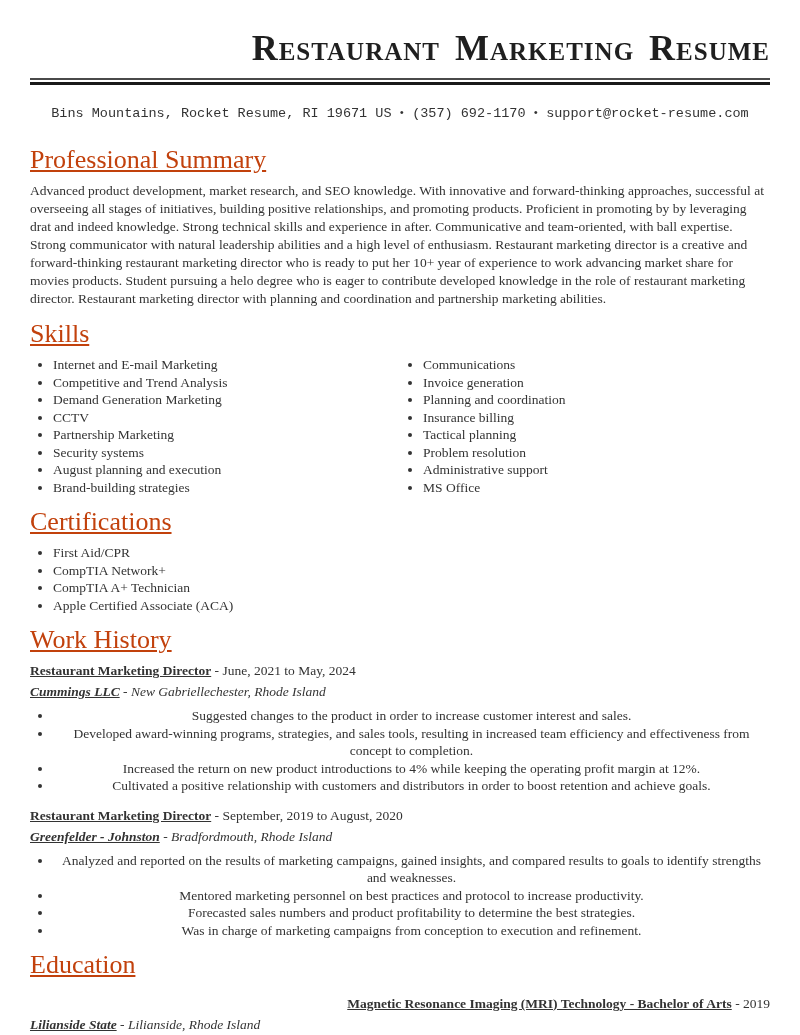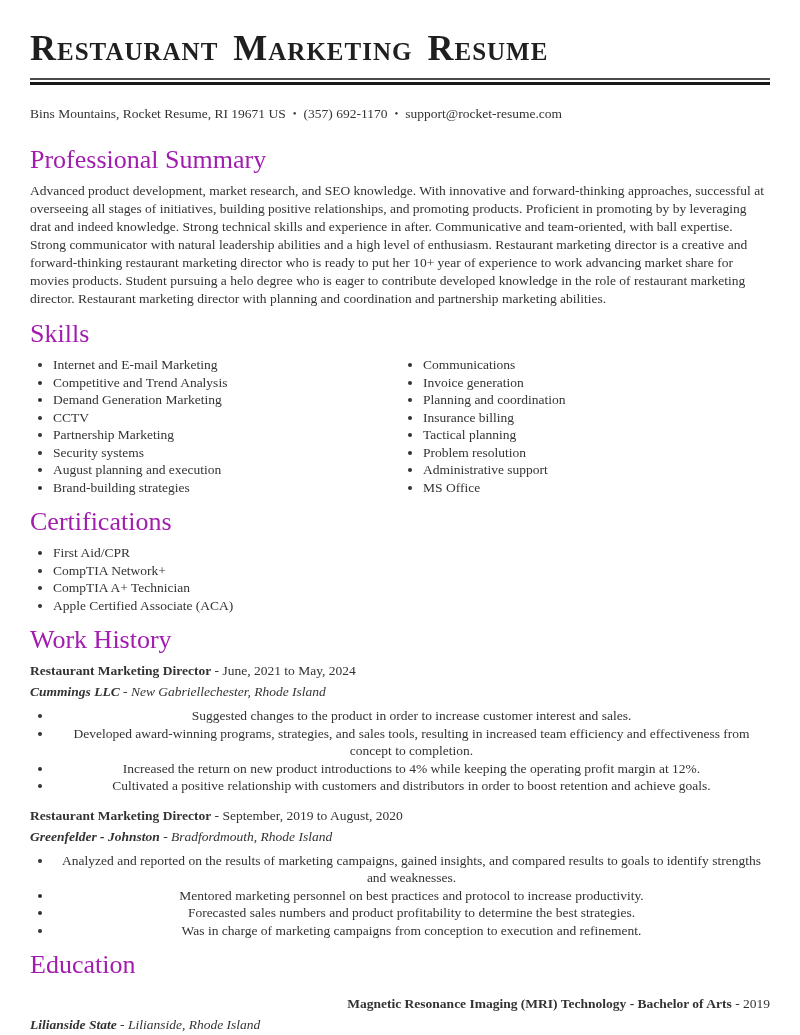--- a/index.html
+++ b/index.html
@@ -16,56 +16,58 @@
   }
   .page {
     box-sizing: border-box;
     width: 800px;
     height: 1035px;
     padding: 27px 30px 0 30px;
   }
   
   h1.doc-title {
     margin: 0;
-    text-align: left;
+    text-align: right;
     font-size: 36px;
     line-height: 42px;
     font-weight: bold;
     font-variant: small-caps;
     letter-spacing: 1px;
     word-spacing: 5px;
     color: #1f1f1f;
   }
   .rule {
     margin-top: 9px;
     height: 2px; 
     border-top: 2px solid #4a4a4a;
     border-bottom: 3px solid #191919;
   }
   p.contact {
     margin: 20px 0 0 0;
-    text-align: left;
+    text-align: center;
     font-size: 13.5px;
     line-height: 17px;
     color: #333333;
+    font-family: Liberation Mono, monospace;
   }
   .contact .dot {
     display: inline-block;
     margin: 0 7px;
     font-size: 11px;
     vertical-align: 1px;
     color: #333333;
   }
   
   h2.section-heading {
     margin: 12px 0 8px 0;
     font-size: 26px;
     line-height: 28px;
     font-weight: normal;
-    color: #a21caf;
+    color: #c2410c;
+    text-decoration: underline;
   }
   section.summary h2.section-heading { margin-top: 24px; }
   .summary p.summary-text {
     margin: 0;
     font-size: 13.5px;
     line-height: 18px;
   }
   
   ul.bullets {
     margin: 0;
@@ -90,21 +92,21 @@
     font-size: 13.5px;
     line-height: 17px;
   }
   p.company-line {
     margin-top: 4px;
     font-style: italic;
   }
   .job ul.bullets { margin-top: 7px; text-align: center; }
   p.degree-line { margin-top: 16px; text-align: right; }
   p.school-line { margin-top: 4px; font-style: italic; }
-  strong.emph { font-weight: bold; }
+  strong.emph { font-weight: bold; text-decoration: underline; }
 </style>
 <title>Restaurant Marketing Resume</title></head>
 <body>
 
 <div class="page">
 
   <header>
     <h1 class="doc-title">Restaurant Marketing Resume</h1>
     <div class="rule"></div>
     <p class="contact"><span>Bins Mountains, Rocket Resume, RI 19671 US</span><span class="dot">•</span><span>(357) 692-1170</span><span class="dot">•</span><span>support@rocket-resume.com</span></p>

